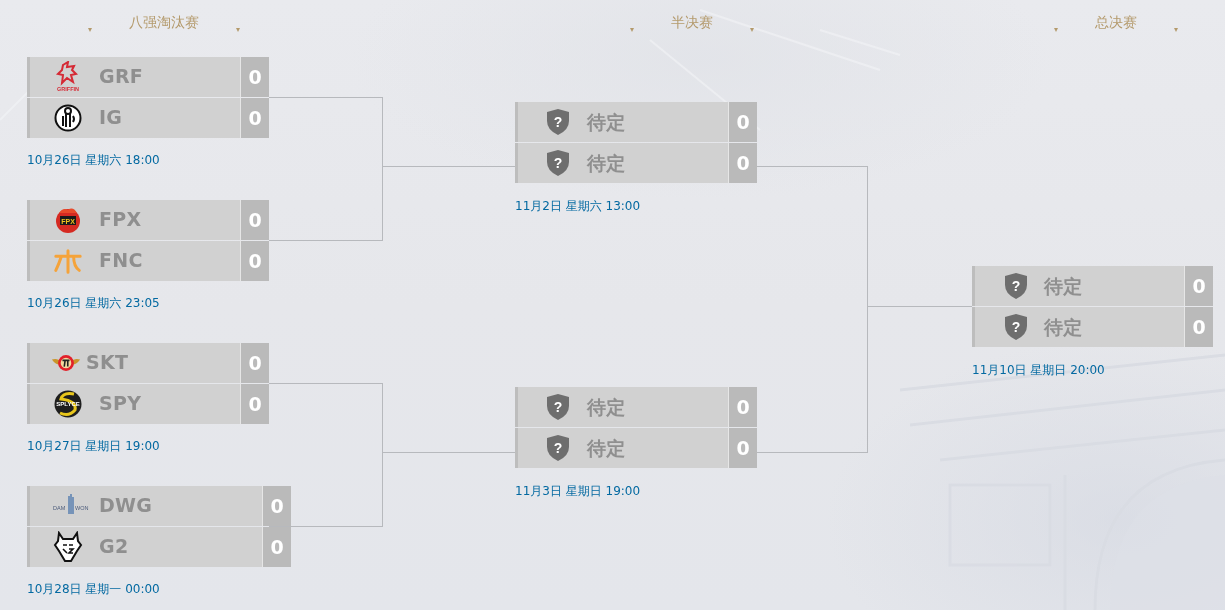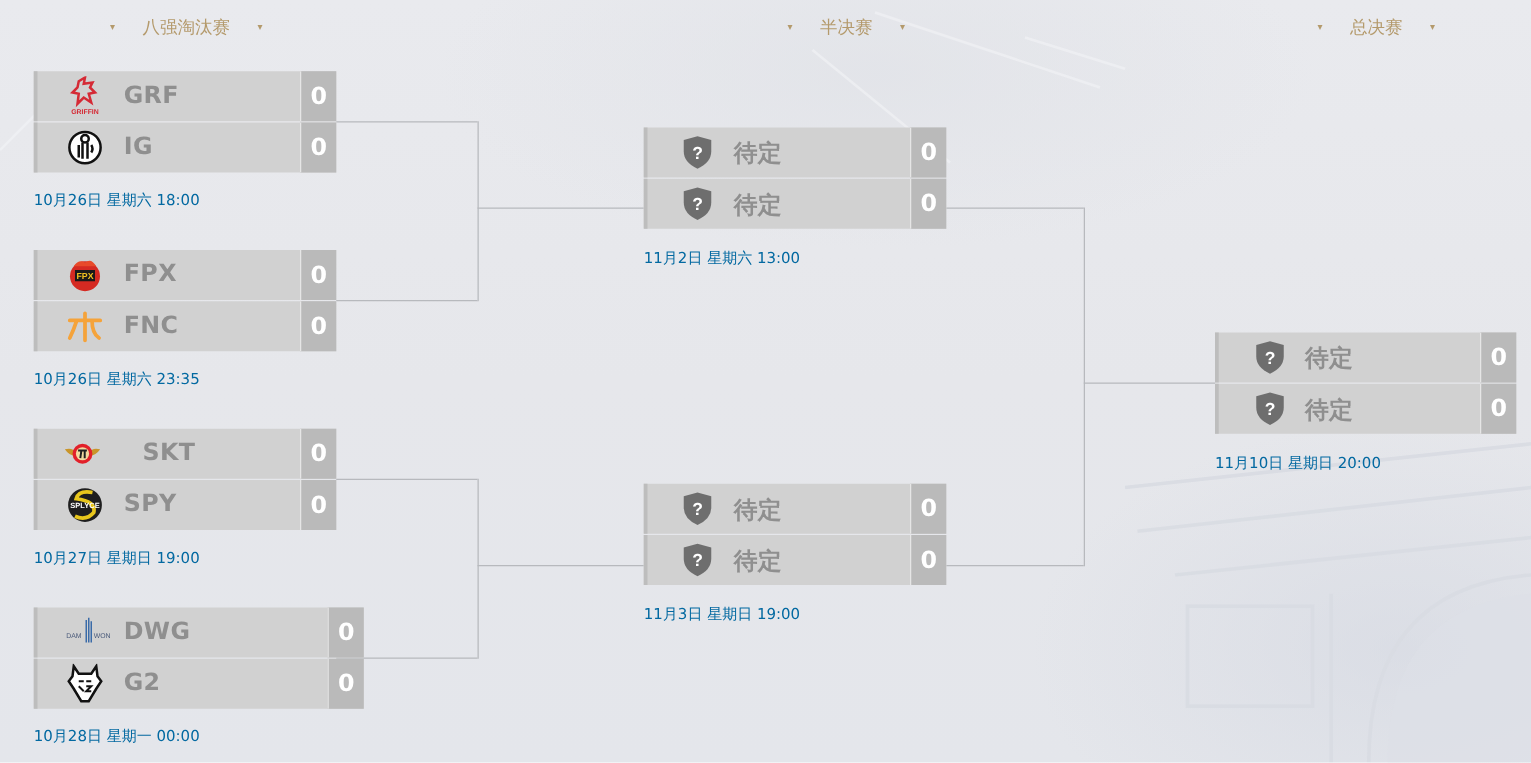--- a/index.html
+++ b/index.html
@@ -7,21 +7,21 @@
     width:1225px; height:610px; overflow:hidden; position:relative;
     font-family:"DejaVu Sans","Liberation Sans",sans-serif;
     background:
       radial-gradient(ellipse 420px 260px at 1120px 520px, rgba(210,214,224,0.55), rgba(0,0,0,0) 70%),
       radial-gradient(ellipse 500px 200px at 700px 60px, rgba(225,227,232,0.8), rgba(0,0,0,0) 70%),
       linear-gradient(180deg, #e9eaee 0%, #e6e7eb 50%, #e4e6eb 100%);
   }
   .bg-deco { position:absolute; pointer-events:none; }
   .stage-title {
     position:absolute; top:12px; height:20px; line-height:20px;
-    font-size:14px; color:#b49a6c; display:flex; align-items:center; gap:0;
+    font-size:14px; color:#b49a6c; display:flex; align-items:flex-end; gap:15px;
   }
   .stage-title .tri {
     display:inline-block; width:0; height:0;
     border-left:2.5px solid transparent; border-right:2.5px solid transparent;
     border-top:4px solid #b49a6c; margin:0 22px;
   }
   .match { position:absolute; }
   .team-row {
     position:relative; height:40px; background:#d1d1d1;
     border-left:3px solid #bdbdbd; display:flex; align-items:center;
@@ -143,33 +143,33 @@
   <div class="team-row">
     <span class="logo" style="left:23px;">
       <svg width="32" height="28" viewBox="0 0 32 28">
         <path d="M3 9 L29 9 M9 9 Q6 18 3 24 M16 9 L16 26 M22 9 Q22 20 28 24 M16 3 L16 9" stroke="#f5a33a" stroke-width="3.2" fill="none" stroke-linecap="round"></path>
       </svg>
     </span>
     <span class="name" style="left:69px;">FNC</span>
     <span class="score">0</span>
   </div>
 </div>
-<div class="match-time" style="left:27px;top:295px;">10月26日 星期六 23:35</div>
+<div class="match-time" style="left:27px;top:295px;">10月26日 星期六 23:05</div>
 
 <div class="match" style="left:27px;top:343px;width:242px;">
   <div class="team-row">
     <span class="logo" style="left:21px;">
       <svg width="34" height="28" viewBox="0 0 34 28">
         <path d="M1 10 Q8 8 11 13 L11 16 Q5 16 1 10 Z M33 10 Q26 8 23 13 L23 16 Q29 16 33 10 Z" fill="#c9952a"></path>
         <circle cx="17" cy="14" r="9" fill="#e2202a"></circle>
         <circle cx="17" cy="14" r="6" fill="#f3d9a0"></circle>
         <path d="M13 11 L21 11 M16 11 L15 18 M19 11 L19 18" stroke="#222" stroke-width="1.8"></path>
       </svg>
     </span>
-    <span class="name" style="left:84px;">SKT</span>
+    <span class="name" style="left:56px;">SKT</span>
     <span class="score">0</span>
   </div>
   <div class="team-row">
     <span class="logo" style="left:23px;">
       <svg width="30" height="30" viewBox="0 0 30 30">
         <circle cx="15" cy="15" r="13.5" fill="#1e1e1e"></circle>
         <path d="M21 5 Q10 3 8 10 Q24 12 22 21 Q16 28 7 24" stroke="#e8c61c" stroke-width="3" fill="none"></path>
         <text x="15" y="17" font-size="6" fill="#ffffff" text-anchor="middle" font-weight="bold" font-family="Liberation Sans, sans-serif">SPLYCE</text>
       </svg>
     </span>

